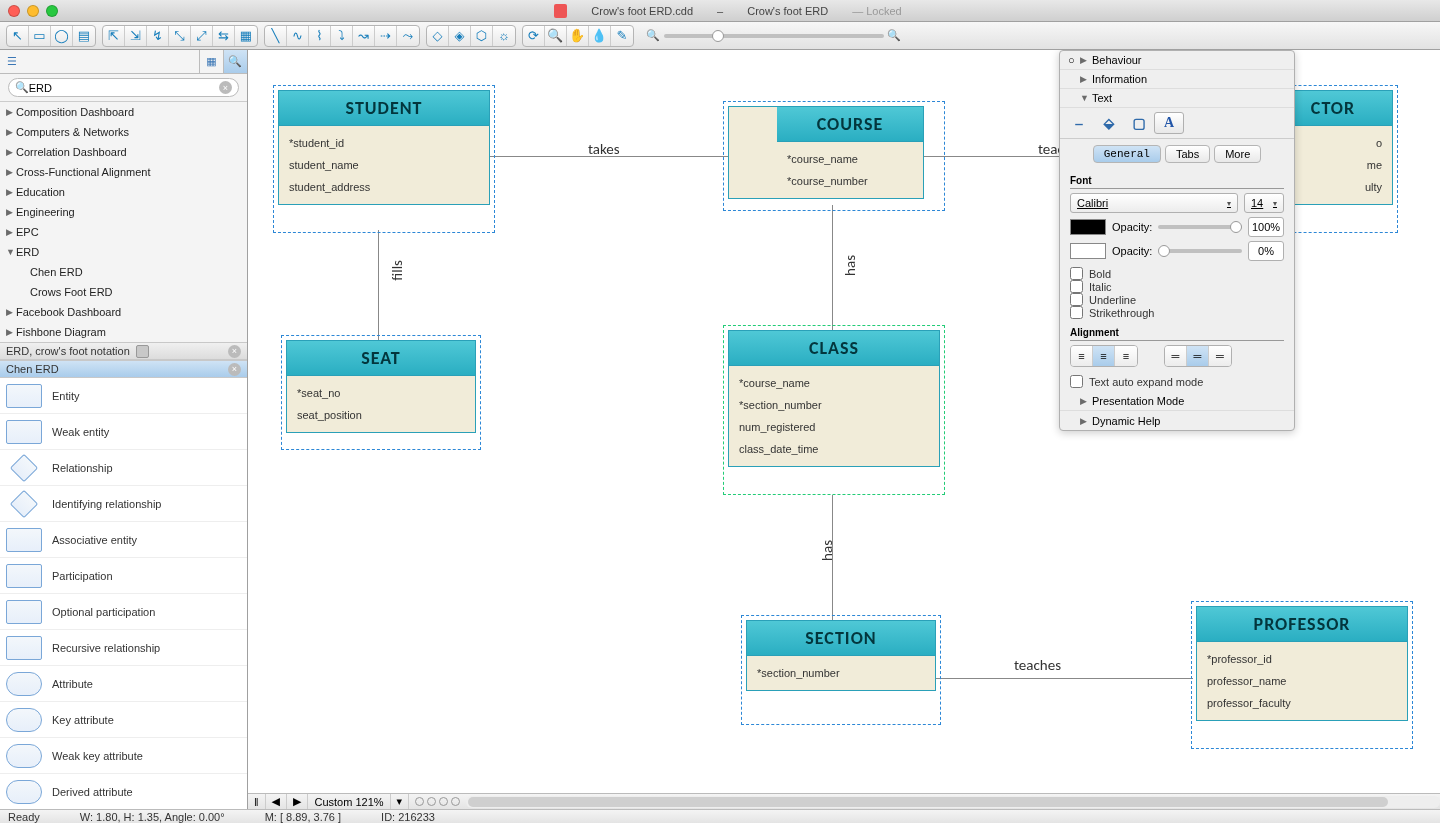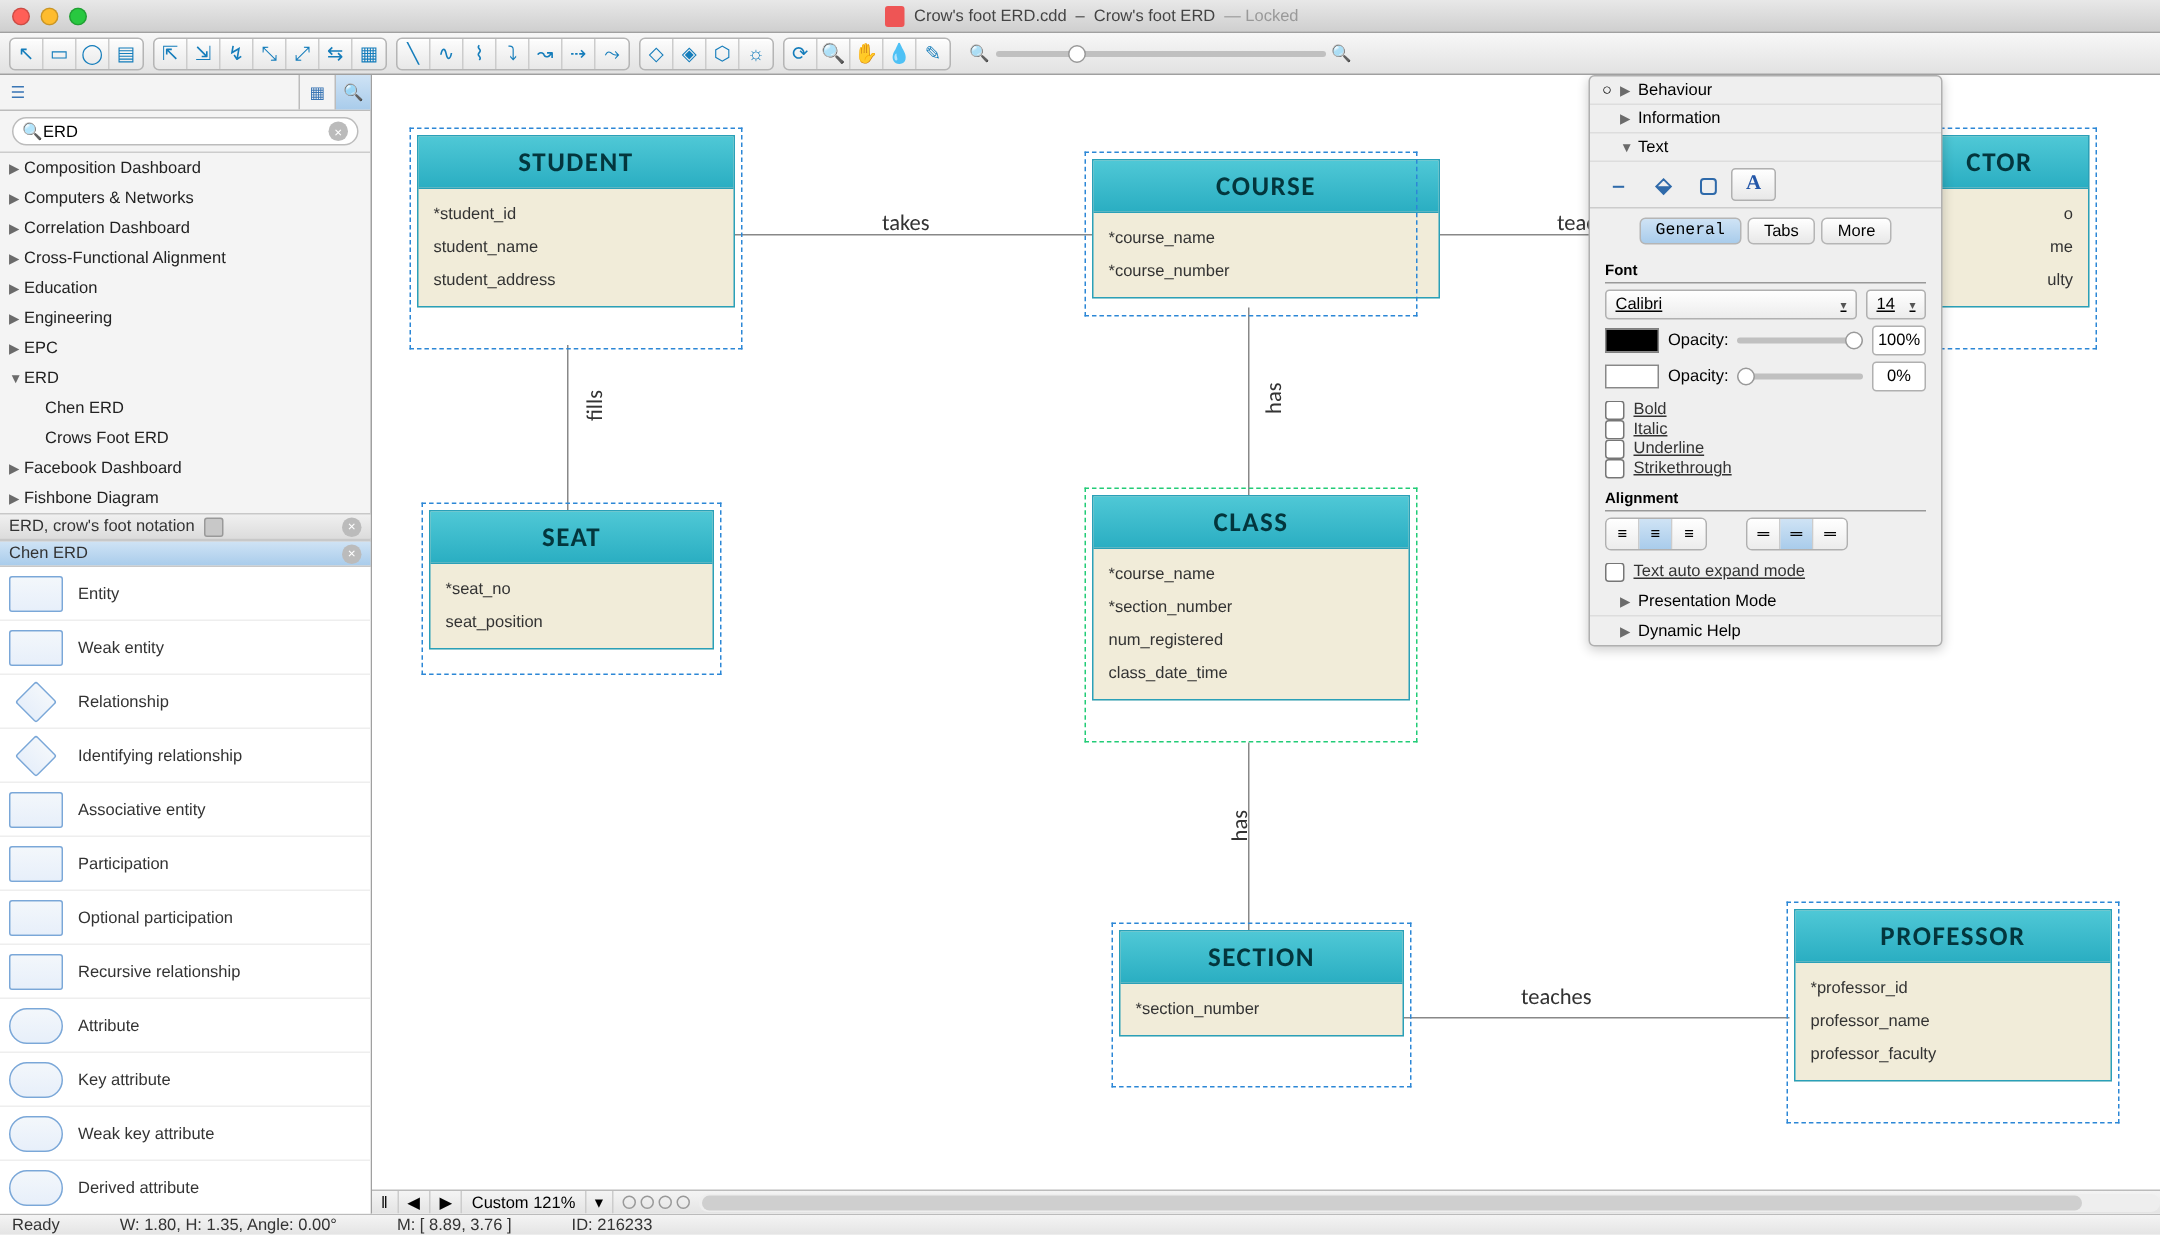--- a/index.html
+++ b/index.html
@@ -3,21 +3,21 @@
 <meta charset="utf-8">
 <style>
   * { margin:0; padding:0; box-sizing:border-box; font-family:"Lucida Grande","Helvetica Neue",Arial,sans-serif; font-size:11px; user-select:none; }
   html,body { width:1440px; height:823px; overflow:hidden; background:#ececec; }
 
   
   .titlebar { height:22px; background:linear-gradient(#e8e8e8,#cfcfcf); border-bottom:1px solid #a0a0a0; display:flex; align-items:center; position:relative; }
   .traffic { display:flex; gap:7px; padding-left:8px; }
   .traffic span { width:12px; height:12px; border-radius:50%; display:block; border:1px solid rgba(0,0,0,.2); }
   .traffic .r { background:#ff5f57; } .traffic .y { background:#febc2e; } .traffic .g { background:#28c840; }
-  .title-center { position:absolute; left:0; right:0; text-align:center; font-size:13px; color:#444; display:flex; justify-content:center; align-items:center; gap:6px;padding-left:16px; }
+  .title-center { position:absolute; left:0; right:0; text-align:center; font-size:13px; color:#444; display:flex; justify-content:center; align-items:center; gap:24px;padding-left:16px; }
   .title-center .doc-icon { width:13px; height:14px; background:#e55; border-radius:2px; }
   .title-center .locked { color:#999; }
 
   
   .toolbar { height:28px; background:linear-gradient(#f7f7f7,#e2e2e2); border-bottom:1px solid #a0a0a0; display:flex; align-items:center; padding:0 6px; gap:6px; }
   .tbgroup { display:flex; border:1px solid #b5b5b5; border-radius:4px; background:linear-gradient(#fdfdfd,#e8e8e8); box-shadow:0 1px 0 #fff inset; }
   .tbgroup .tbbtn { width:22px; height:20px; border-right:1px solid #ccc; display:flex; align-items:center; justify-content:center; color:#157dbb; font-size:13px; }
   .tbgroup .tbbtn:last-child { border-right:none; }
   .zoom-slider { display:flex; align-items:center; gap:4px; margin-left:6px; }
   .zoom-slider .track { width:220px; height:4px; background:#c0c0c0; border-radius:2px; position:relative; }
@@ -82,21 +82,21 @@
   .insp-sec { padding:4px 10px; }
   .insp-sec .lbl { font-weight:600; font-size:10px; padding:2px 0; border-bottom:1px solid #999; margin-bottom:4px; }
   .insp-line { display:flex; align-items:center; gap:6px; margin:4px 0; }
   .dd { flex:1; height:20px; border:1px solid #b0b0b0; border-radius:3px; background:linear-gradient(#fff,#ececec); display:flex; align-items:center; padding:0 6px; justify-content:space-between;text-decoration:underline; }
   .dd .arr { font-size:8px; color:#555; }
   .numbox { width:36px; height:20px; border:1px solid #b0b0b0; border-radius:3px; background:#fff; display:flex; align-items:center; justify-content:center; }
   .sw { width:36px; height:16px; border:1px solid #888; }
   .sw.black { background:#000; } .sw.white { background:#fff; }
   .sl { flex:1; height:4px; background:#c0c0c0; border-radius:2px; position:relative; }
   .sl .kn { width:12px;height:12px;background:#fff;border:1px solid #999;border-radius:50%;position:absolute;top:-4px; }
-  .chk { display:flex; align-items:flex-start; gap:6px; font-size:11px; color:#333;text-decoration:underline; }
+  .chk { display:flex; align-items:center; gap:6px; font-size:11px; color:#333; }
   .chk input { width:13px; height:13px; }
   .align-grp { display:flex; gap:0; border:1px solid #b0b0b0; border-radius:4px; overflow:hidden; }
   .align-grp .ab { width:22px; height:20px; border-right:1px solid #ccc; display:flex; align-items:center; justify-content:center; background:linear-gradient(#fff,#ececec); }
   .align-grp .ab:last-child { border-right:none; }
   .align-grp .ab.act { background:linear-gradient(#cfe3f5,#a9cceb); }
 
   
   .status { height:14px; background:linear-gradient(#f4f4f4,#e4e4e4); border-top:1px solid #bbb; display:flex; align-items:center; font-size:10px; padding:0 8px; gap:40px; color:#333; }
 </style>
 </head>
@@ -312,21 +312,21 @@
 
       <div class="ent" style="left:30px; top:40px; width:212px;">
         <div class="hd">STUDENT</div>
         <div class="bd">
           <div>*student_id</div>
           <div>student_name</div>
           <div>student_address</div>
         </div>
       </div>
 
-      <div class="ent" style="left:480px; top:56px; width:232px;">
+      <div class="ent" style="left:480px; top:56px; width:196px;padding-left:48px;">
         <div class="hd">COURSE</div>
         <div class="bd">
           <div>*course_name</div>
           <div>*course_number</div>
         </div>
       </div>
 
       <div class="ent" style="left:38px; top:290px; width:190px;">
         <div class="hd">SEAT</div>
         <div class="bd">

